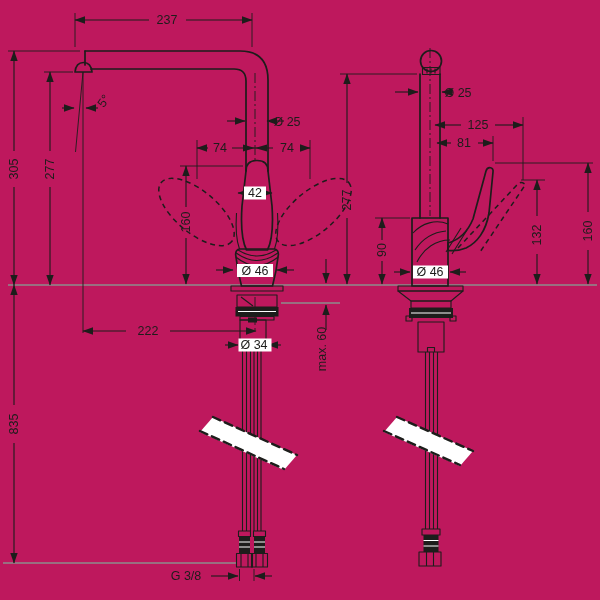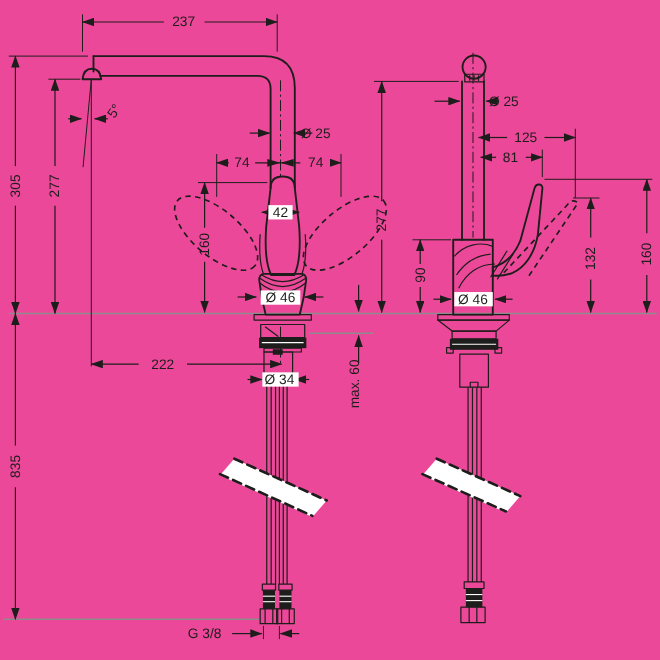--- a/index.html
+++ b/index.html
@@ -1,16 +1,16 @@
 <!DOCTYPE html>
 <html><head>
 <meta charset="utf-8">
 <style>
   html,body{margin:0;padding:0;background:#ffffff;}
-  .canvas{width:600px;height:600px;background:#ec4899;position:relative;overflow:hidden;}
+  .canvas{width:600px;height:600px;background:#be185d;position:relative;overflow:hidden;}
   svg{display:block;}
   svg text{
     font-family:"Liberation Sans", sans-serif;
     font-size:12.5px;
     fill:#1d1d1b;
     dominant-baseline:central;
     text-anchor:middle;
   }
   .part{stroke:#1d1d1b;stroke-width:1.7;fill:none;stroke-linejoin:round;stroke-linecap:round;}
   .part-thin{stroke:#1d1d1b;stroke-width:1.1;fill:none;stroke-linejoin:round;}

